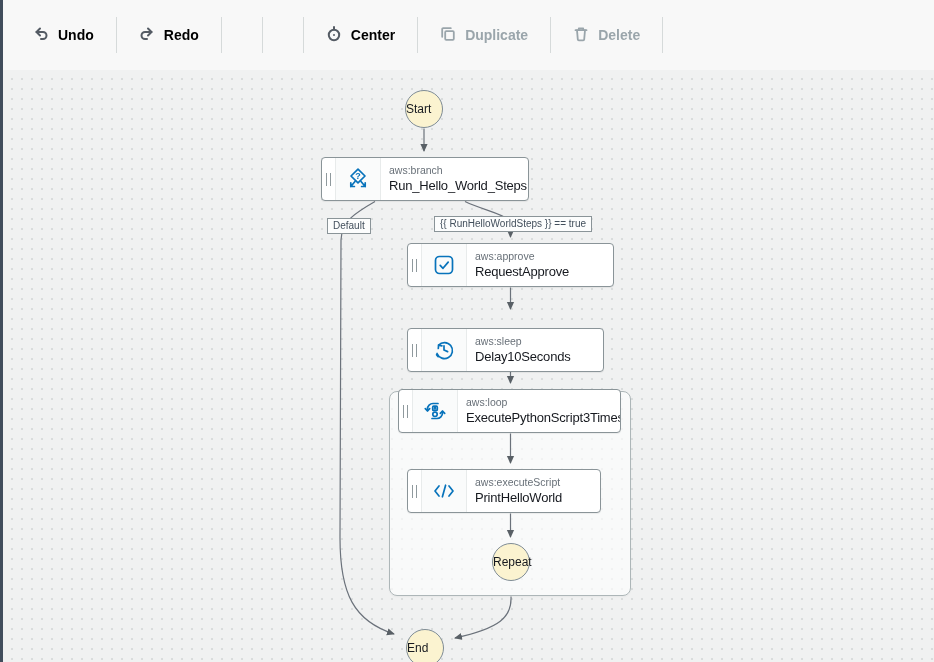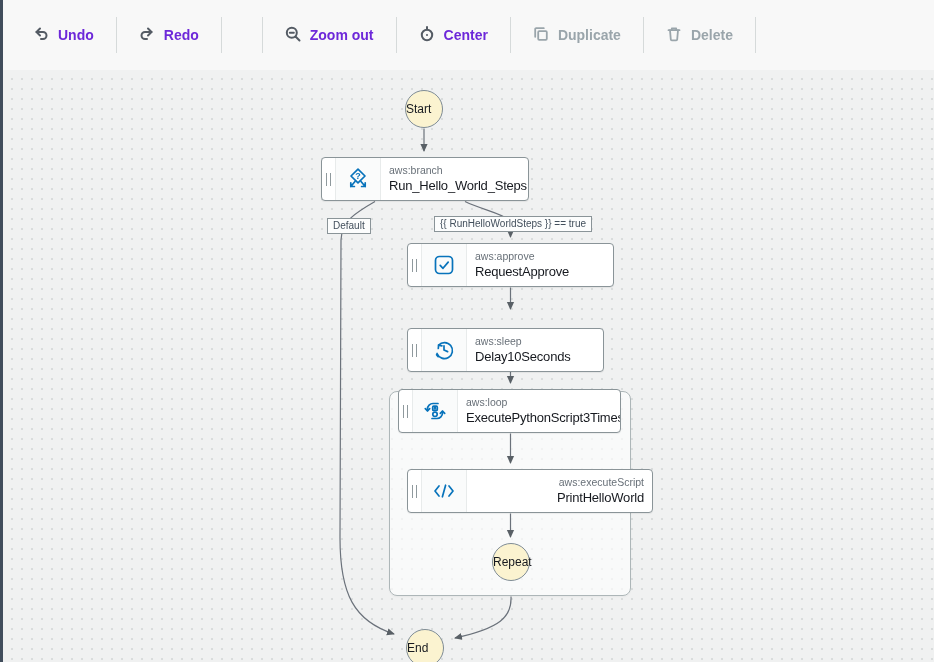--- a/index.html
+++ b/index.html
@@ -7,21 +7,21 @@
     font-family:"Liberation Sans", sans-serif; background:#f8f8f8; }
 
   
   .left-strip { position:absolute; left:0; top:0; width:3px; height:662px;
     background:#414d5c; z-index:20; }
 
   
   .toolbar { position:absolute; left:3px; top:0; right:0; height:70px;
     background:#f8f8f8; display:flex; align-items:center; padding-left:28px; z-index:10; }
   .tb-btn { display:flex; align-items:center; gap:9px; border:none; background:transparent;
-    font-family:inherit; font-size:14px; font-weight:700; color:#6d28d9; cursor:pointer;
+    font-family:inherit; font-size:14px; font-weight:700; color:#000000; cursor:pointer;
     padding:6px 2px; white-space:nowrap; }
   .tb-btn svg { stroke:#545b64; }
   .tb-btn.disabled { color:#9aa5ab; cursor:default; }
   .tb-btn.disabled svg { stroke:#9aa5ab; }
   .tb-sep { width:1px; height:36px; background:#d6dada; margin:0 20px; flex:none; }
 
   
   .canvas { position:absolute; left:3px; top:70px; width:931px; height:592px;
     background-color:#f0f1f1;
     background-image:radial-gradient(circle, #d9dcdc 1.1px, transparent 1.2px);
@@ -73,28 +73,20 @@
   <span class="tb-sep"></span>
   <button class="tb-btn">
     <span><svg width="16" height="16" viewBox="0 0 16 16" fill="none" stroke-width="2" stroke-linecap="round" stroke-linejoin="round">
           <path d="M9 2.5 L12.5 6 L9 9.5"></path>
           <path d="M12.5 6 H6 a3.5 3.5 0 0 0 0 7 H8"></path>
         </svg></span>
     <span>Redo</span>
   </button>
   <span class="tb-sep"></span>
   <span class="tb-sep"></span>
-  <button class="tb-btn">
-    <span><svg width="16" height="16" viewBox="0 0 16 16" fill="none" stroke-width="2" stroke-linecap="round">
-          <circle cx="6.8" cy="6.8" r="5"></circle>
-          <path d="M10.5 10.5 L14.5 14.5"></path>
-          <path d="M4.8 6.8 h4"></path>
-        </svg></span>
-    <span>Zoom out</span>
-  </button>
   <span class="tb-sep"></span>
   <button class="tb-btn">
     <span><svg width="16" height="16" viewBox="0 0 16 16" fill="none" stroke-width="2" stroke-linecap="round">
           <circle cx="8" cy="9" r="5.2"></circle>
           <circle cx="8" cy="9" r="1" fill="#545b64" stroke="none"></circle>
           <path d="M8 1 v2.5"></path>
         </svg></span>
     <span>Center</span>
   </button>
   <span class="tb-sep"></span>
@@ -217,21 +209,21 @@
         <circle cx="13" cy="16.3" r="2.2"></circle>
         <circle cx="13" cy="10.3" r="0.6" fill="#0873bb"></circle>
       </svg>
     </div>
     <div class="textbox">
       <span class="type">aws:loop</span>
       <span class="name">ExecutePythonScript3Times</span>
     </div>
   </div>
 
-  <div class="node" style="left:404px; top:399px; width:246px;text-align:right;">
+  <div class="node" style="left:404px; top:399px; width:194px;">
     <div class="handle">
         <div class="grip"></div>
       </div>
     <div class="iconbox">
       <svg class="nodeicon" width="26" height="26" viewBox="0 0 26 26" stroke-width="2">
         <path d="M8 8 L4 13 L8 18"></path>
         <path d="M18 8 L22 13 L18 18"></path>
         <path d="M14.6 7.2 L11.4 18.8"></path>
       </svg>
     </div>

